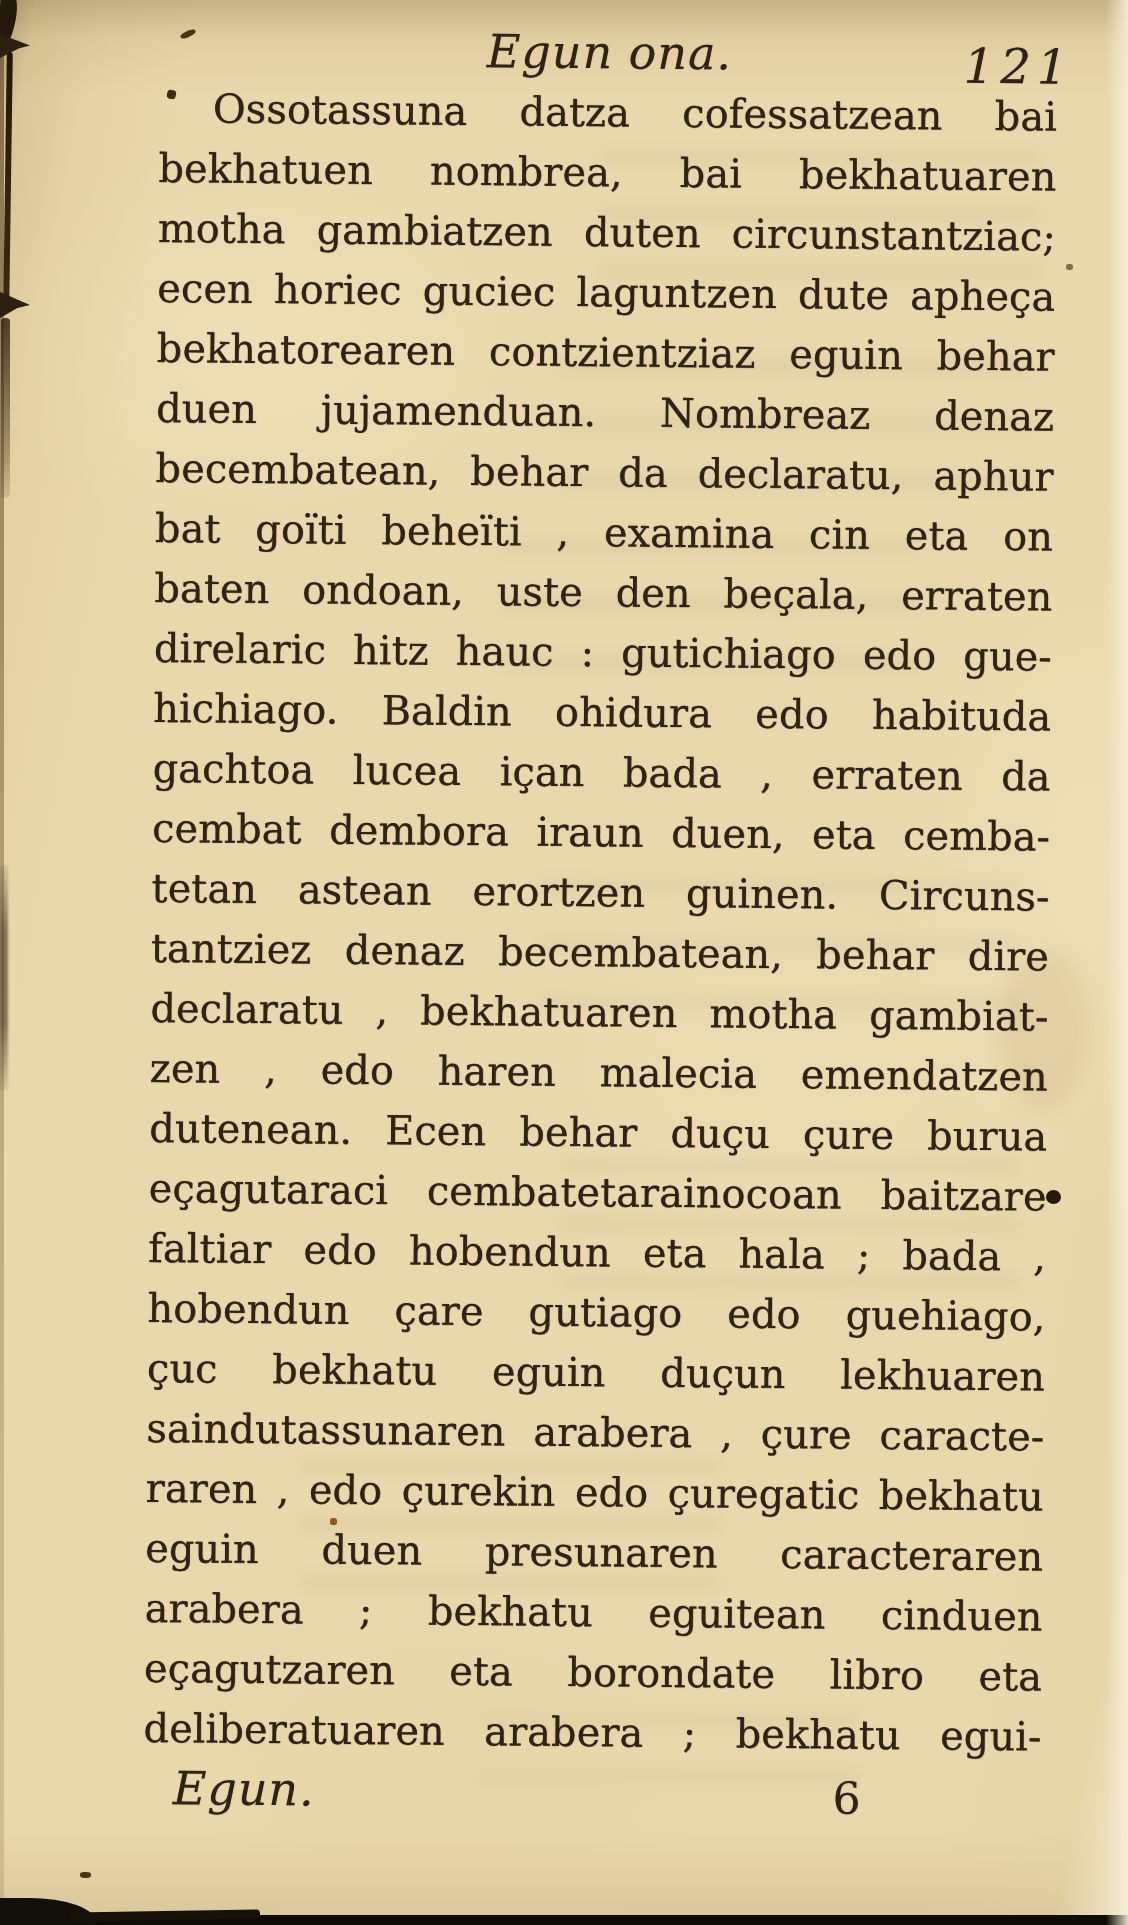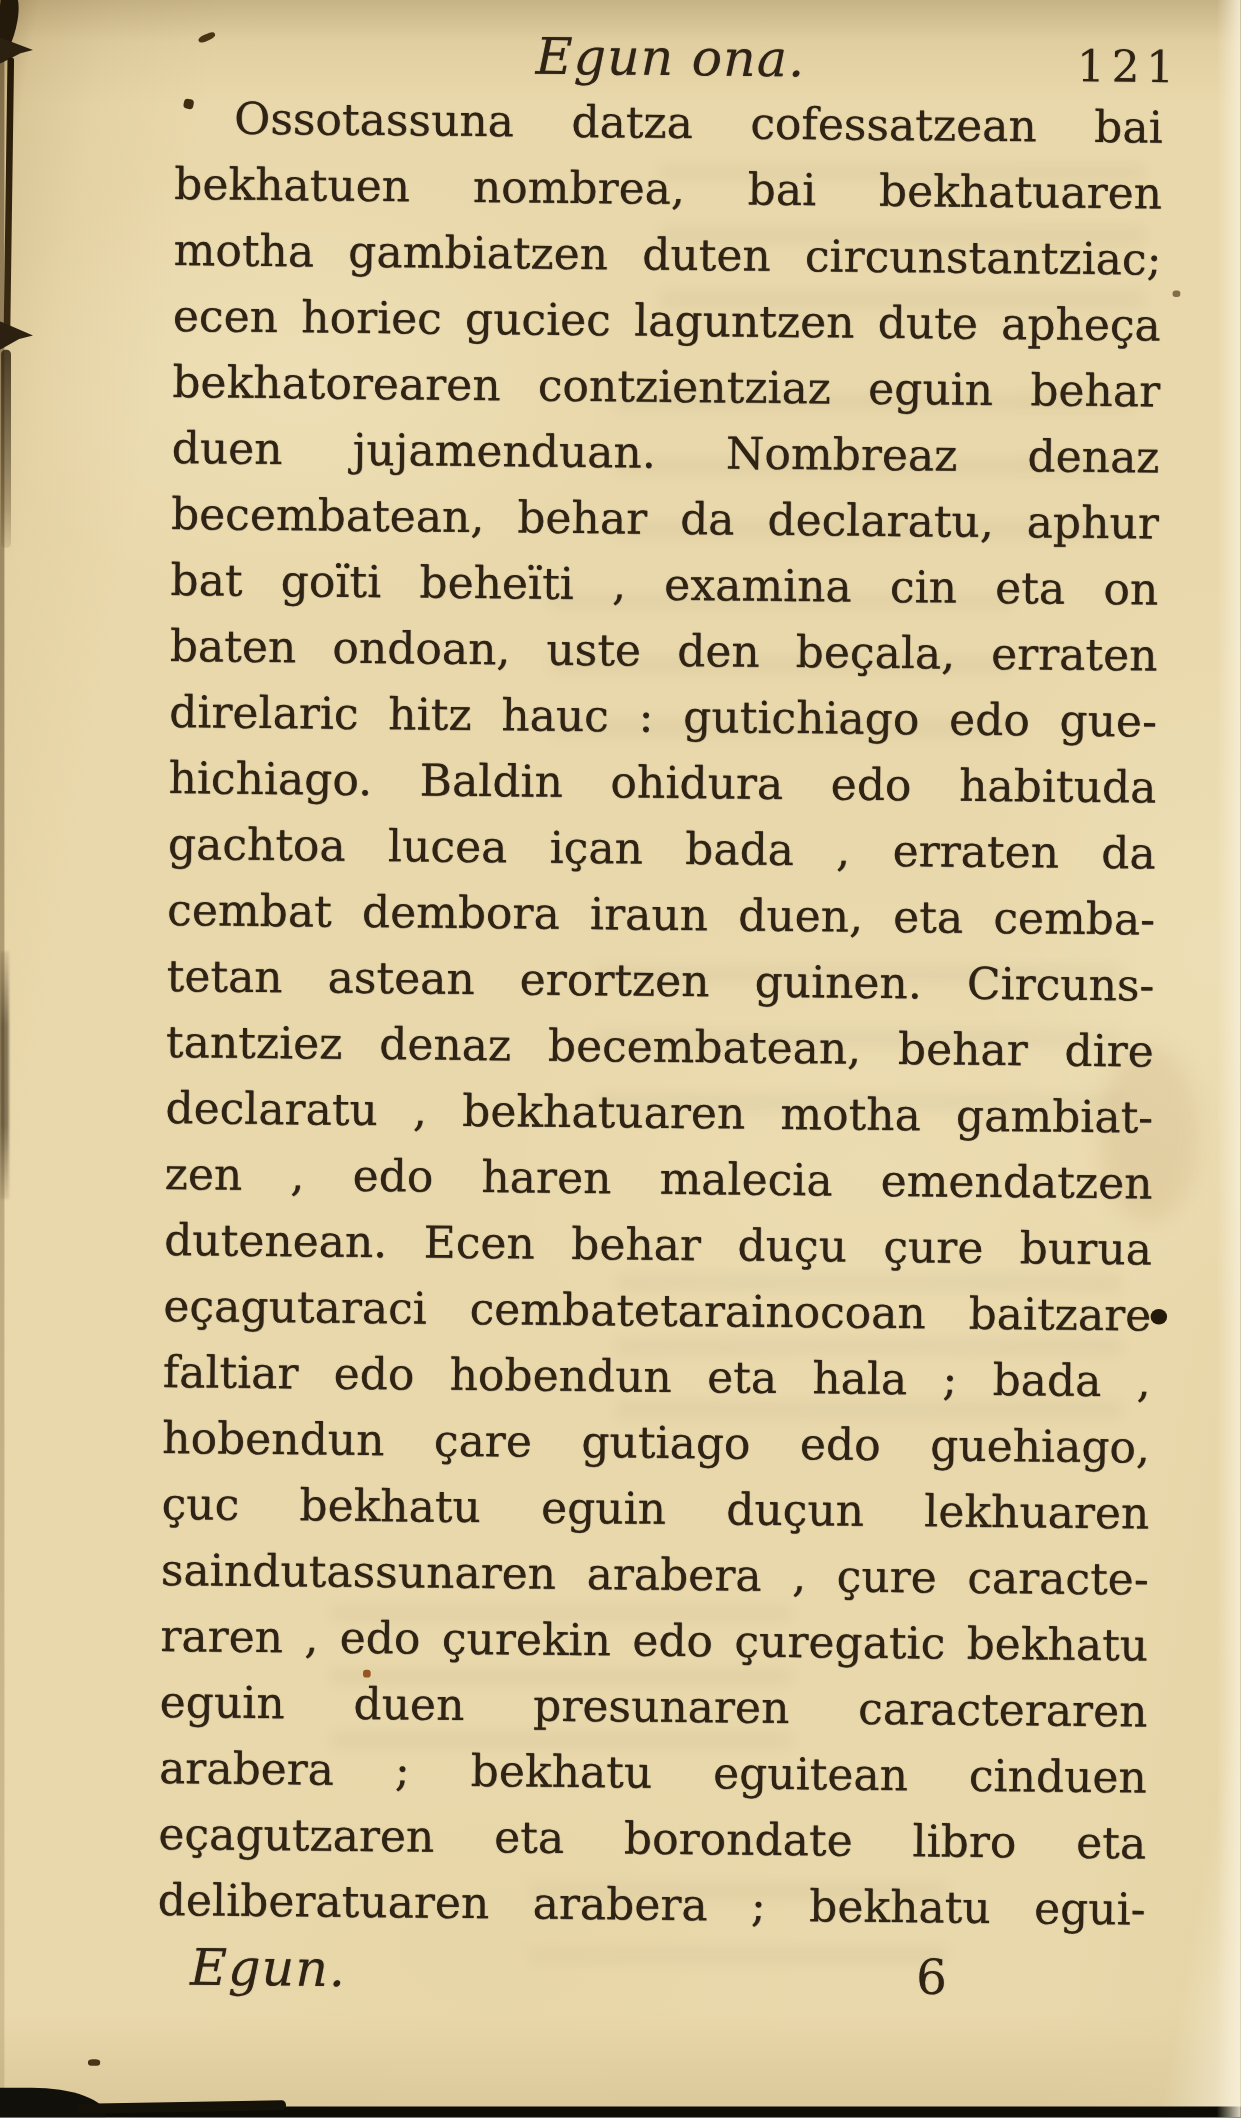--- a/index.html
+++ b/index.html
@@ -35,22 +35,23 @@
     position:relative;height:78px;padding-top:22px;
   }
   .running-title{
     display:block;text-align:center;
     font-style:italic;font-size:46px;line-height:52px;
     letter-spacing:1px;
     text-shadow:0 0 1px rgba(46,35,21,0.55);
   }
   .page-number{
     position:absolute;right:-14px;top:30px;
-    font-size:40px;letter-spacing:6px;
+    font-size:48px;letter-spacing:6px;
     text-shadow:0 0 1px rgba(46,35,21,0.5);
+    font-style:italic;
   }
   .body-text{
     position:absolute;left:0;top:78px;width:898px;
   }
   .body-text .line{
     height:60px;line-height:60px;
     font-size:40px;
     text-align:justify;text-align-last:justify;
     white-space:nowrap;
     word-spacing:2px;

